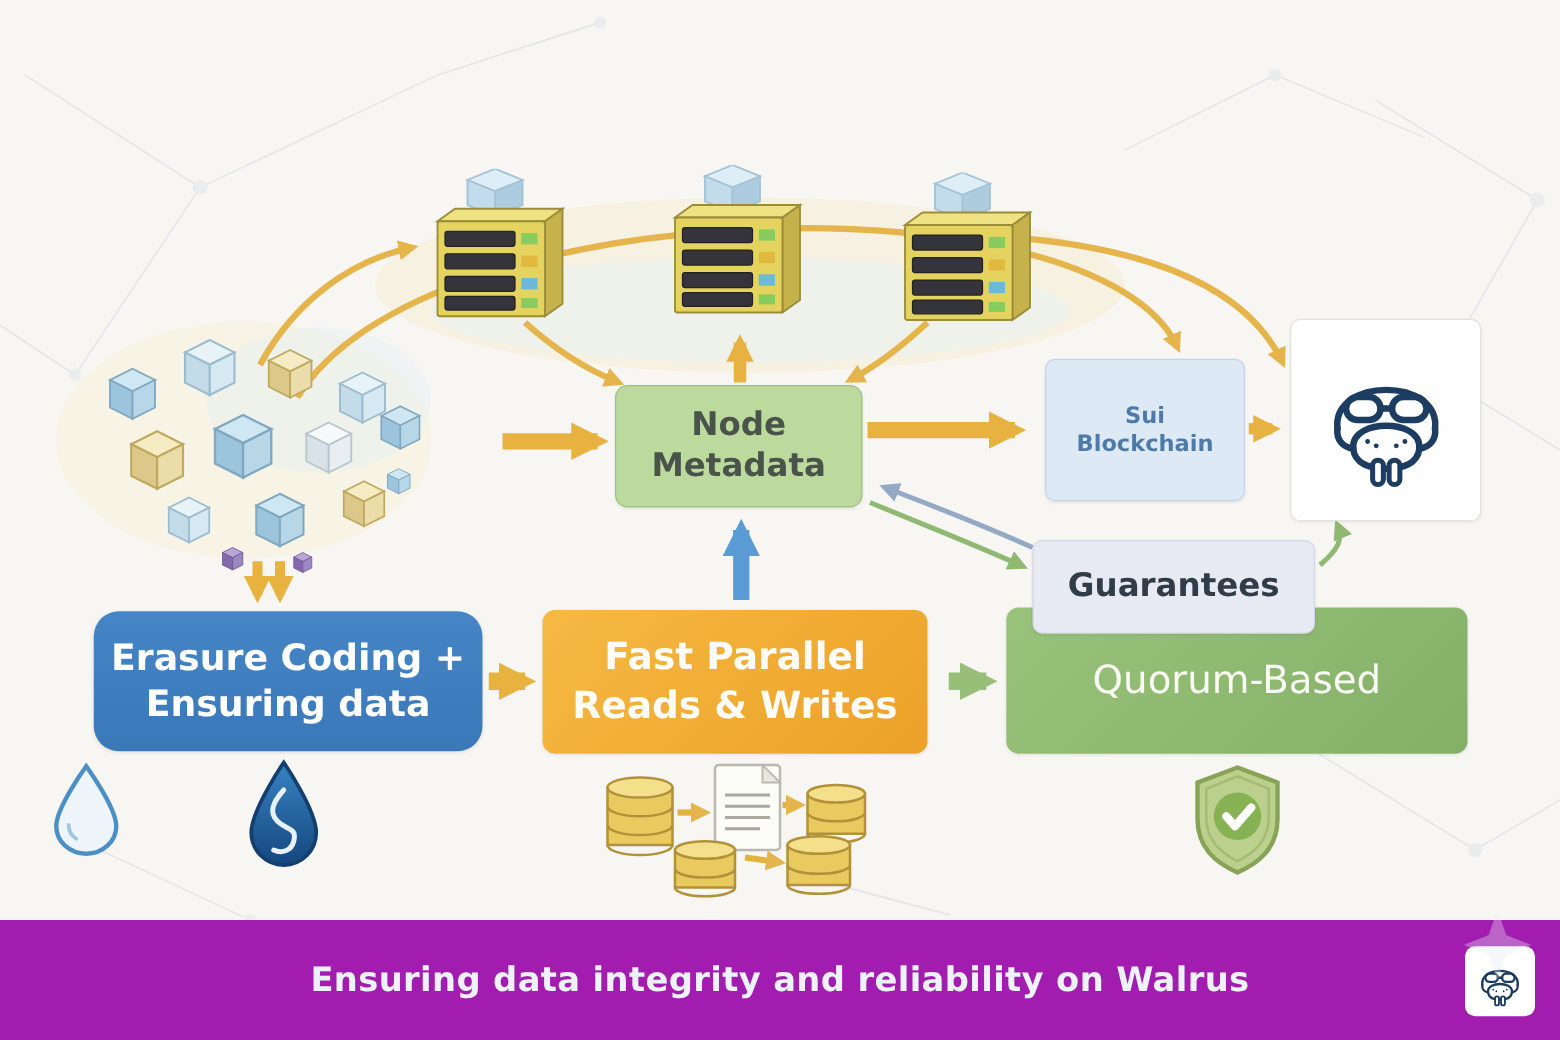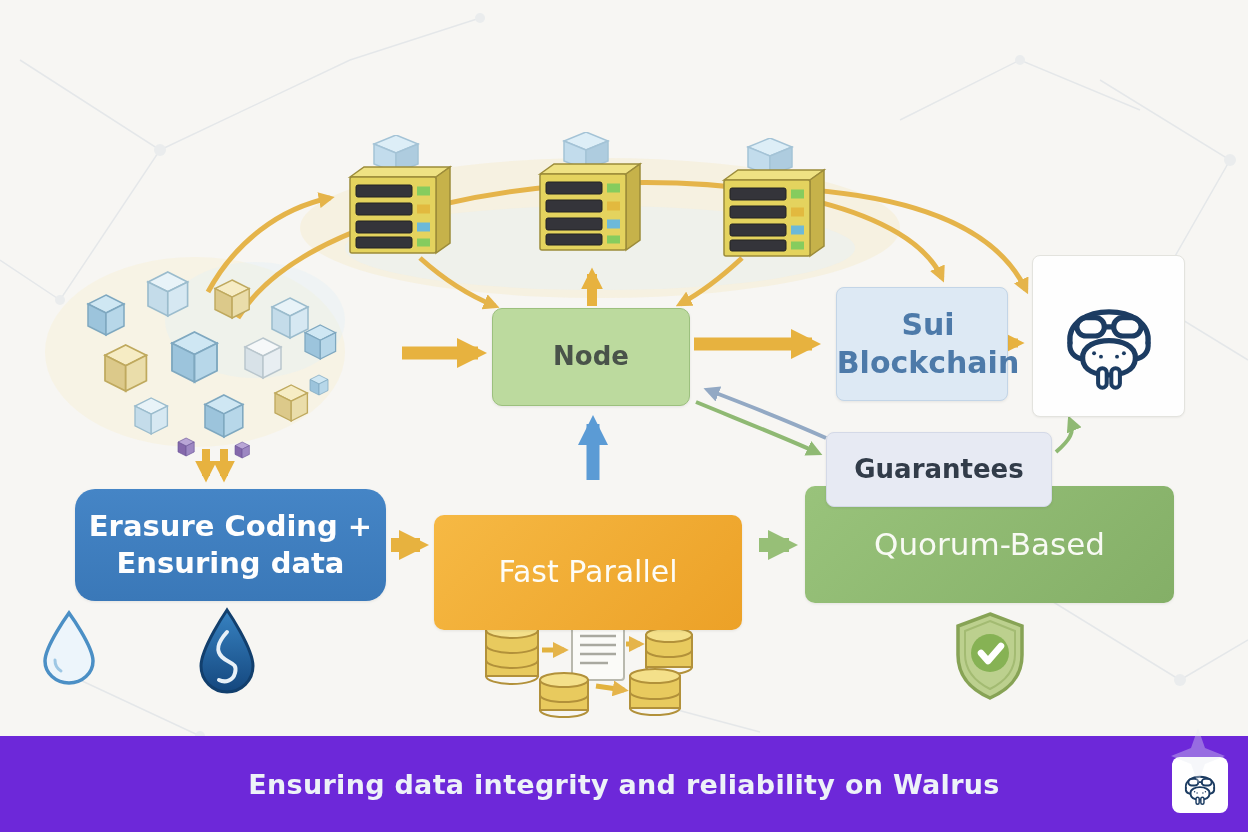--- a/index.html
+++ b/index.html
@@ -14,53 +14,53 @@
     position:absolute; z-index:2; display:flex; flex-direction:column;
     align-items:center; justify-content:center; text-align:left;
     line-height:1.28; box-shadow:0 1px 3px rgba(0,0,0,.08);
   }
   .b-erasure {
     left:75px; top:489px; width:311px; height:112px;
     background:linear-gradient(180deg,#4585c6,#3a78b8); color:#fefefe;
     font-size:29px; font-weight:700; border-radius:20px;
   }
   .b-fast {
-    left:434px; top:515px; width:308px; height:115px;
+    left:434px; top:488px; width:308px; height:115px;
     background:linear-gradient(135deg,#f6b944,#eca127); color:#fdfcf6;
-    font-size:30px; font-weight:400; border-radius:10px;
+    font-size:30px; font-weight:700; border-radius:10px;
   }
   .b-quorum {
     left:805px; top:486px; width:369px; height:117px;
     background:linear-gradient(135deg,#99c37b,#84af67); color:#f8faf3;
     font-size:31px; font-weight:400; border-radius:10px;
   }
   .b-meta {
     left:492px; top:308px; width:196px; height:96px;
     background:#bcda9e; border:1px solid #9cc07e; color:#49534a;
     font-size:26px; font-weight:600; border-radius:10px;
   }
   .b-sui {
     left:836px; top:287px; width:158px; height:112px;
     background:#dde9f4; border:1px solid #c3d5e7; color:#4d7aa9;
-    font-size:30px; font-weight:600; border-radius:8px;padding-left:12px;
+    font-size:18px; font-weight:600; border-radius:8px;
   }
   .b-consistent {
     left:826px; top:432px; width:224px; height:73px;
     background:#e7eaf3; border:1px solid #d4d9e7; color:#323c49;
     font-size:26px; font-weight:600; border-radius:8px;
   }
   .walrus-card {
     position:absolute; z-index:2; left:1032px; top:255px; width:151px; height:160px;
     background:#fefefe; border:1px solid #e3e3de; border-radius:8px;
     display:flex; align-items:center; justify-content:center;
     box-shadow:0 1px 2px rgba(0,0,0,.05);
   }
   .footer {
     position:absolute; z-index:3; left:0; top:736px; width:1248px; height:96px;
-    background:#6d28d9; display:flex; align-items:center; justify-content:center;
+    background:#a21caf; display:flex; align-items:center; justify-content:center;
   }
   .footer-caption {
     color:#edf2f8; font-size:27px; font-weight:600; letter-spacing:.3px;
   }
   .footer-logo {
     position:absolute; right:20px; top:21px; width:56px; height:56px;
     background:#ffffff; border-radius:8px;
     display:flex; align-items:center; justify-content:center;
   }
   .sparkle {
@@ -341,28 +341,30 @@
   </g>
 </svg>
 
 <div class="box b-erasure">
   <span>Erasure Coding +</span>
   <span>Ensuring data</span>
 </div>
 
 <div class="box b-fast">
   <span>Fast Parallel</span>
+  <span>Reads &amp; Writes</span>
 </div>
 
 <div class="box b-quorum">
   <span>Quorum-Based</span>
 </div>
 
 <div class="box b-meta">
   <span>Node</span>
+  <span>Metadata</span>
 </div>
 
 <div class="box b-sui">
   <span>Sui</span>
   <span>Blockchain</span>
 </div>
 
 <div class="box b-consistent">
   <span>Guarantees</span>
 </div>

